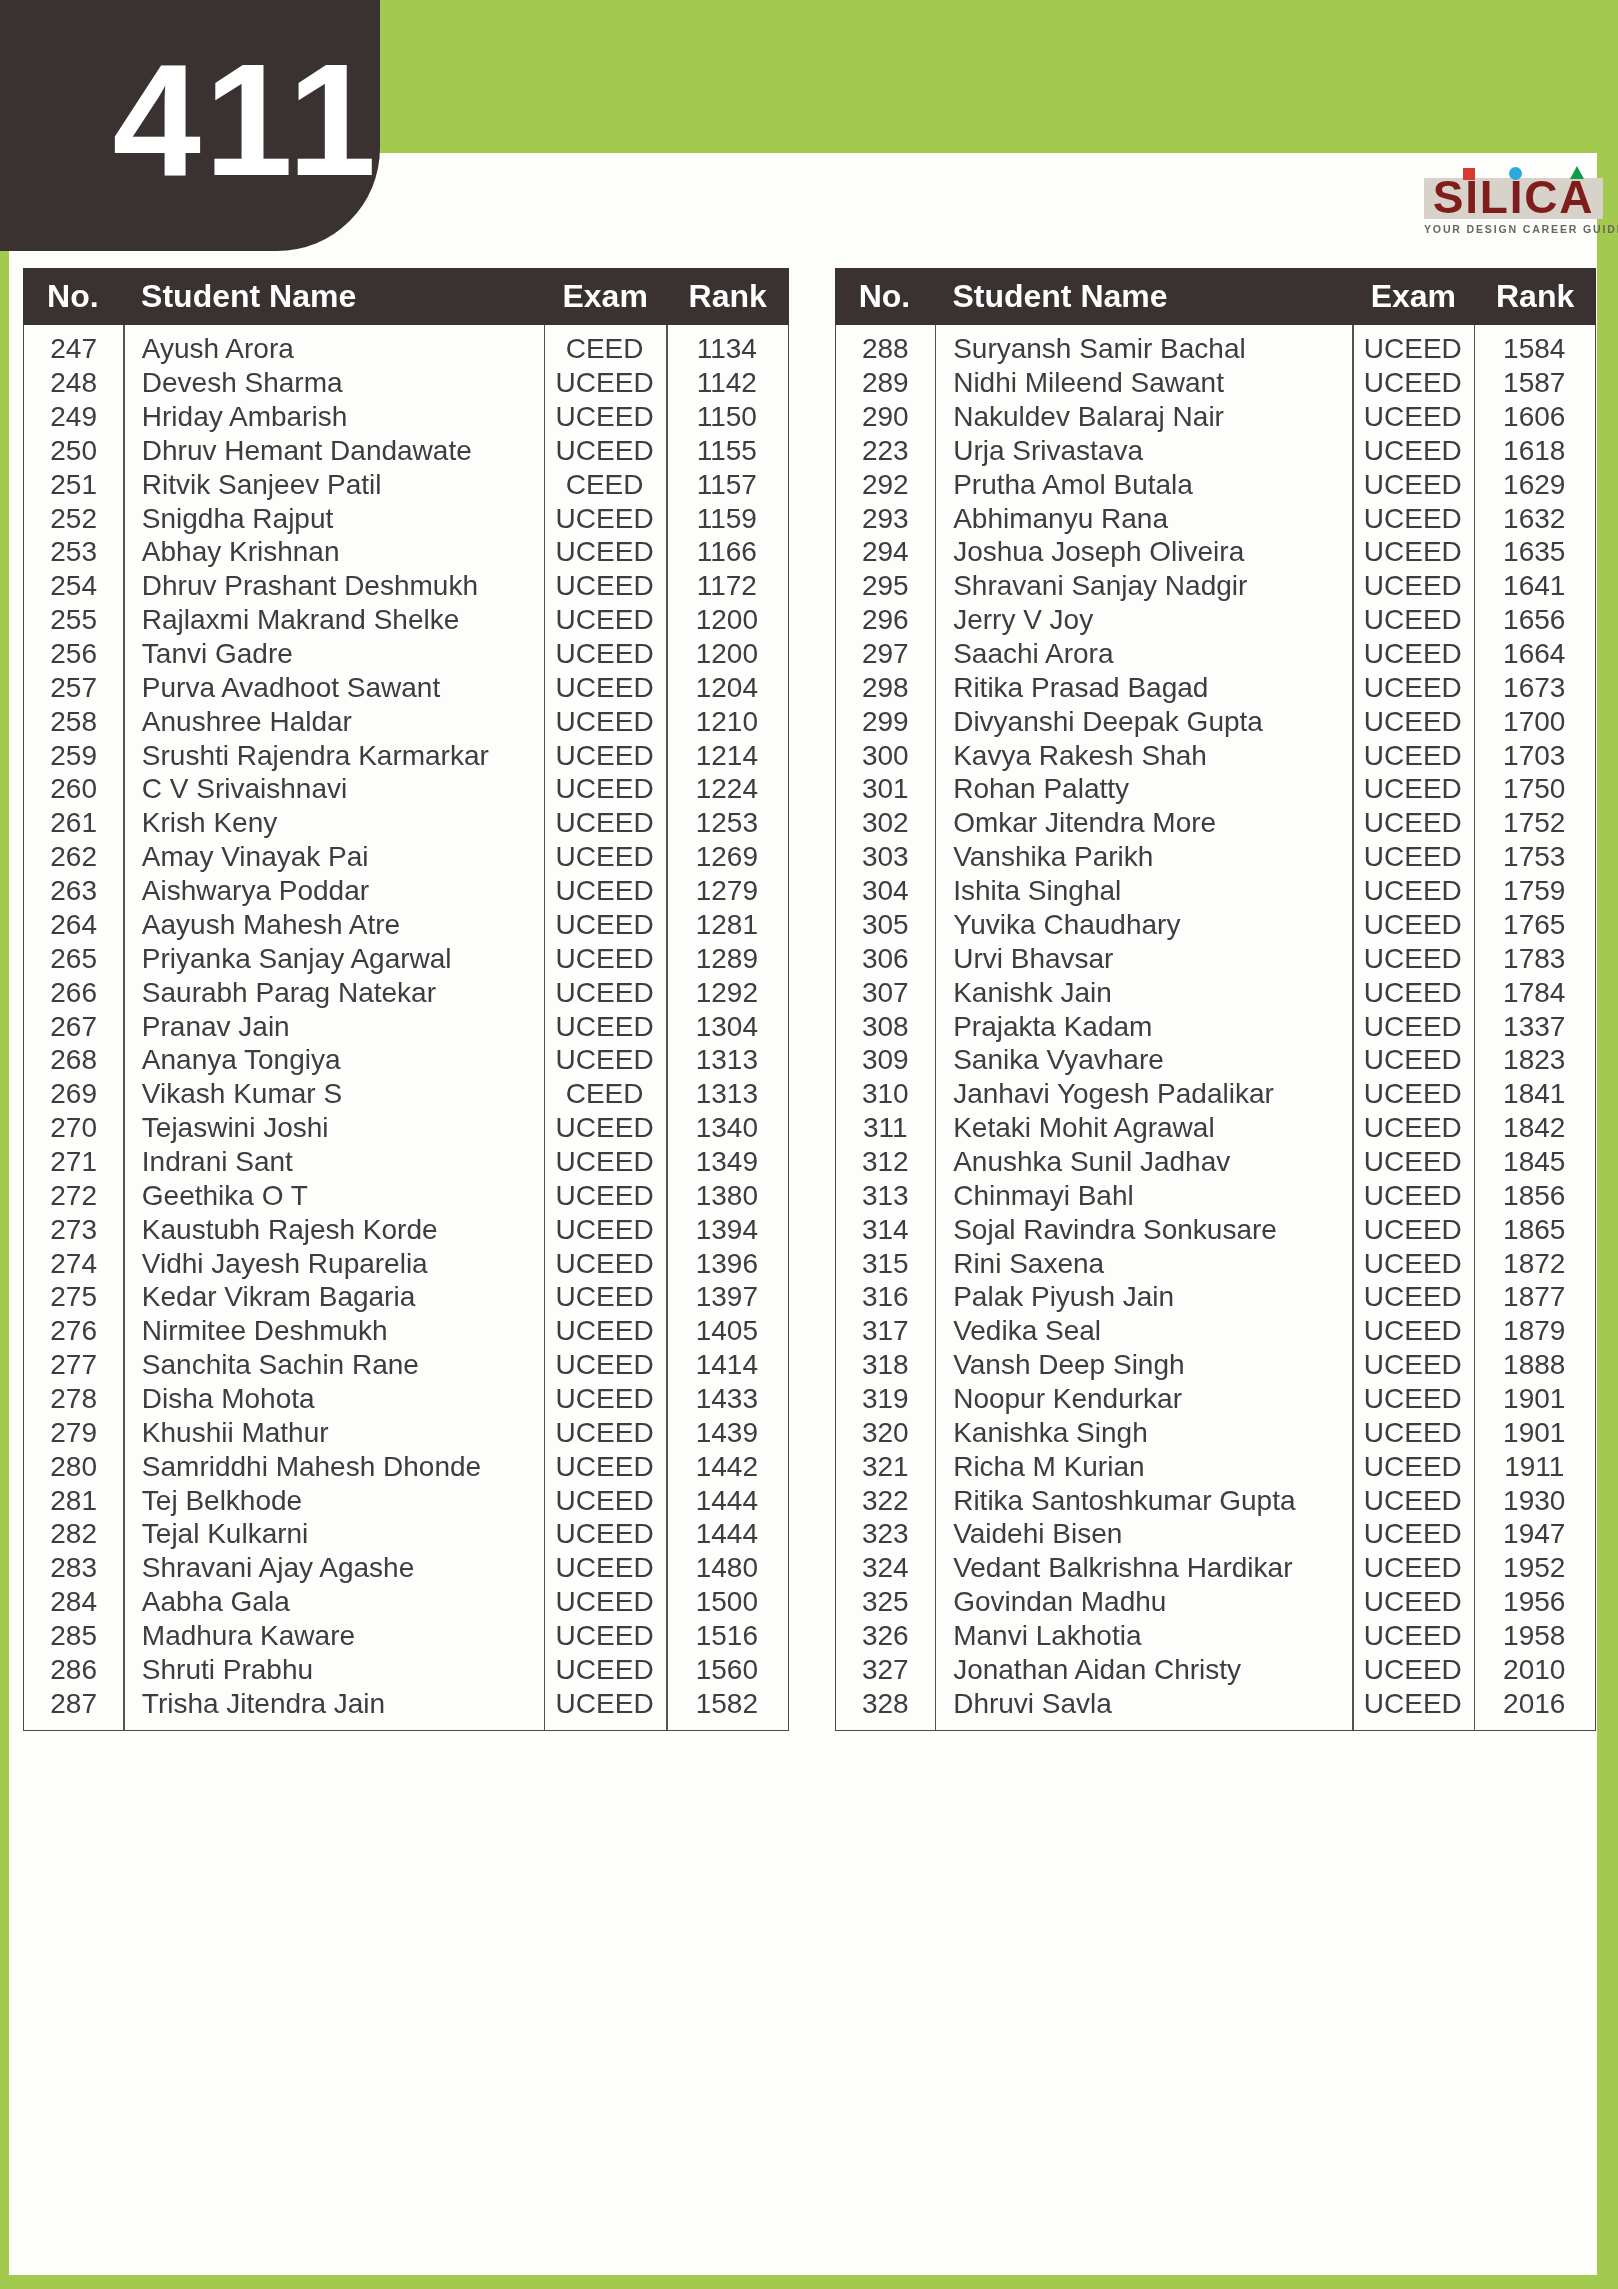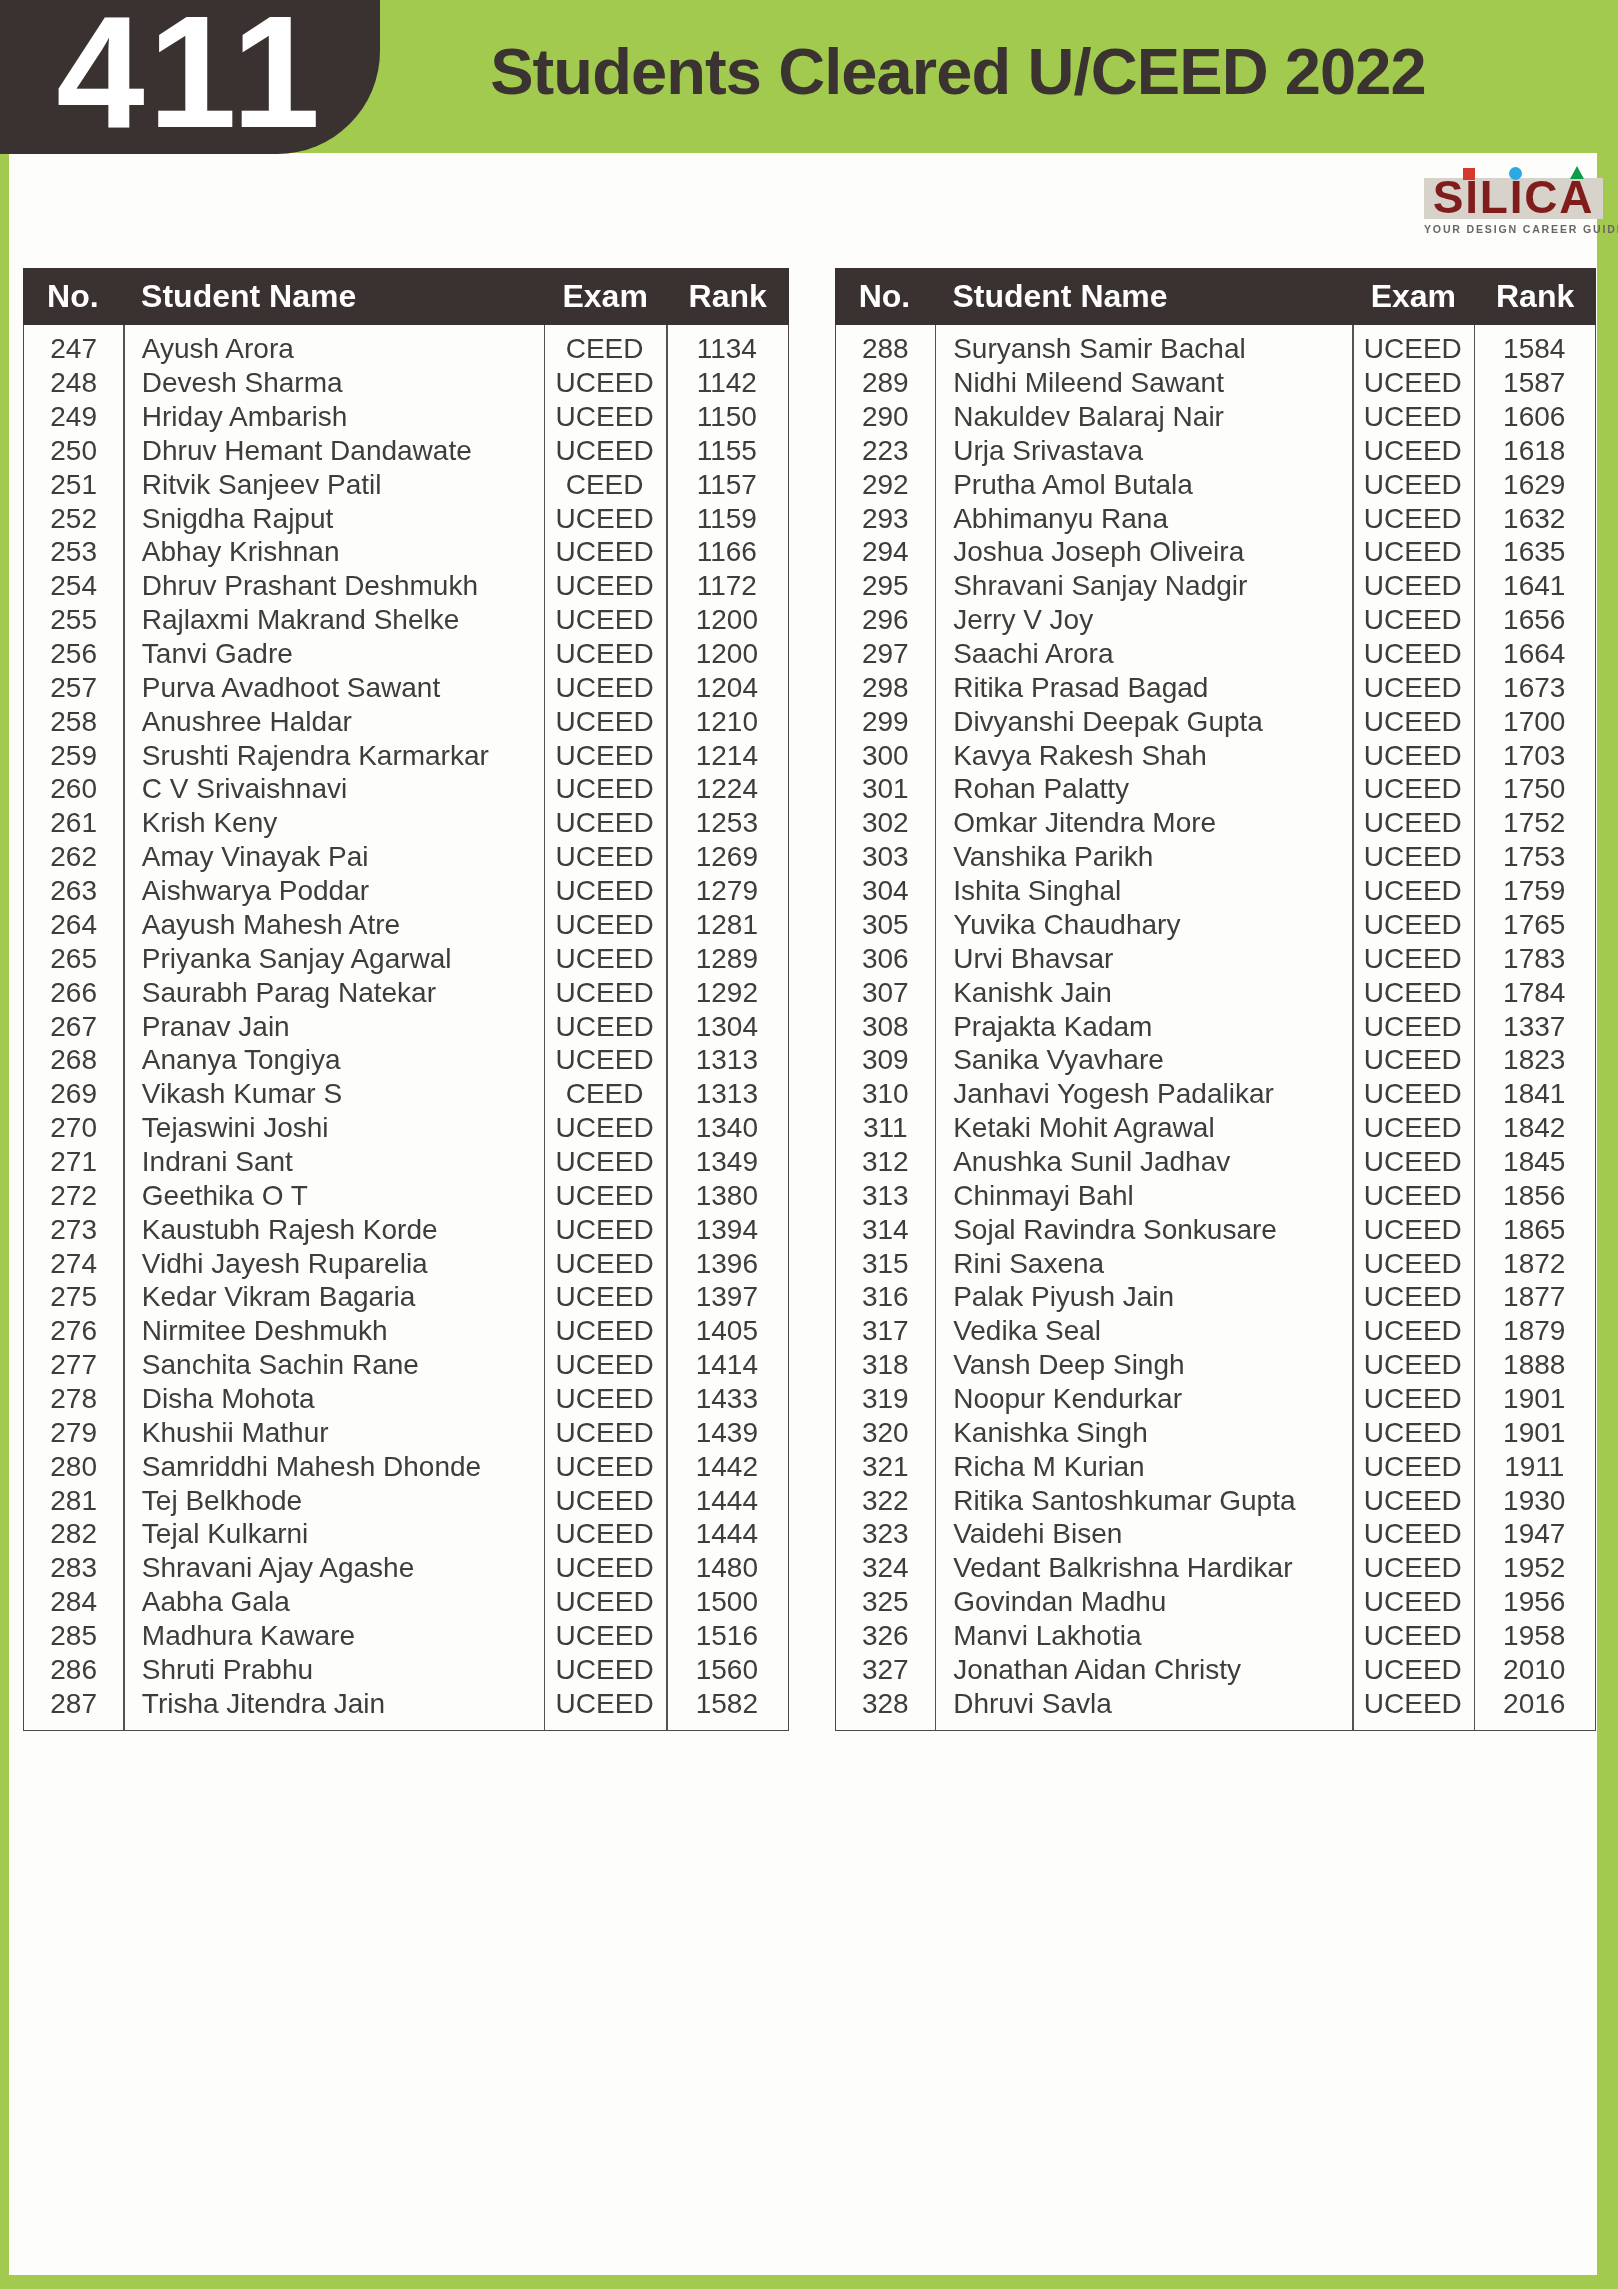--- a/index.html
+++ b/index.html
@@ -1,21 +1,21 @@
 <!DOCTYPE html>
 <html style="font-size:14.8px"><head>
 <meta charset="utf-8">
 <style>
   html,body{margin:0;padding:0;}
   body{font-family:"Liberation Sans",sans-serif;}
   .page{position:relative;width:1619px;height:2290px;background:#a2ca4e;overflow:hidden;}
   .content{position:absolute;left:9.2px;top:153px;right:22px;bottom:14.8px;background:#fdfdfb;}
   
-  .badge{position:absolute;left:0;top:0;width:380px;height:154px;background:#3a3231;
-         border-radius:0 0 103px 0;display:flex;align-items:center;justify-content:center;z-index:3;}
+  .badge{position:absolute;left:0;top:0;width:380px;height:251px;background:#3a3231;
+         border-radius:0 0 103px 0;display:flex;align-items:center;justify-content:flex-end;z-index:3;}
   .badge span{color:#ffffff;font-size:159px;font-weight:700;letter-spacing:3.7px;line-height:1;
               transform:translateY(-5.5px);}
   .titleband{position:absolute;left:380px;top:0;right:0;height:153px;display:flex;
              align-items:center;justify-content:center;z-index:2;}
   .titleband h1{margin:0;padding:0 83px 9.2px 0;font-size:65px;font-weight:700;color:#3a3332;
                 letter-spacing:-0.9px;white-space:nowrap;}
   
   .logo{position:absolute;left:1424px;top:178px;width:179px;z-index:4;}
   .logo-main{position:relative;background:#d7d3cb;height:41px;display:flex;align-items:center;
              justify-content:center;}
@@ -47,23 +47,20 @@
 </head>
 <body>
 
 <div class="page">
   <div class="content"></div>
 
   <div class="badge">
     <span>411</span>
   </div>
 
-  <div class="titleband">
-    <h1>Students Cleared U/CEED 2022</h1>
-  </div>
 
   <div class="logo">
     <div class="logo-main">
       <span class="shape sq"></span>
       <span class="shape dot"></span>
       <span class="shape tri"></span>
       <span class="brand">SILICA</span>
     </div>
     <div class="logo-tagline">YOUR DESIGN CAREER GUIDE</div>
   </div>

